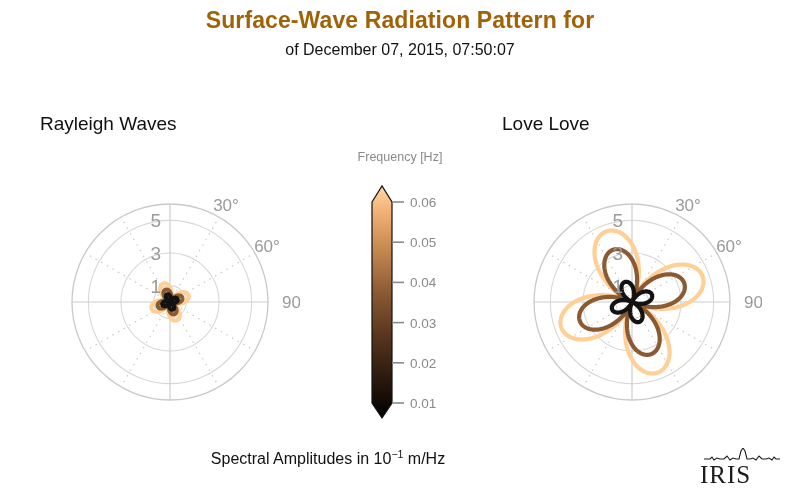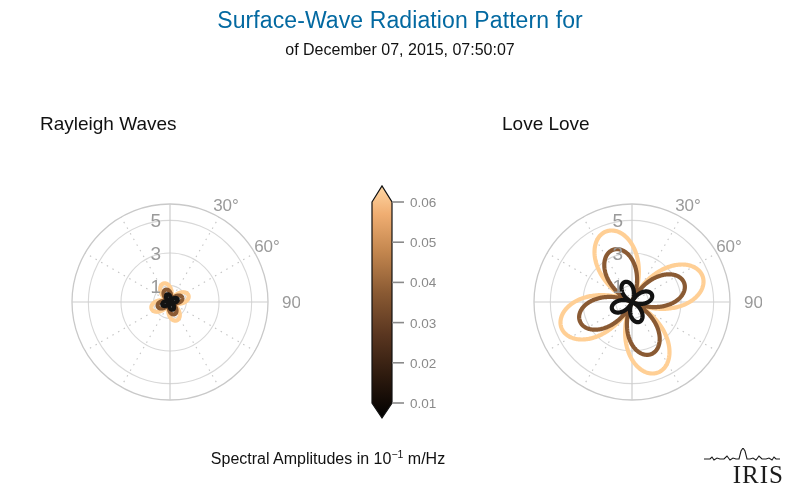--- a/index.html
+++ b/index.html
@@ -8,21 +8,21 @@
     background:#ffffff;
     font-family:"Liberation Sans", sans-serif;
     position:relative;
     overflow:hidden;
     color:#000;
   }
   .title-block{
     position:absolute;left:0;top:6px;width:800px;text-align:center;
   }
   .title-line{
-    font-size:23px;line-height:29px;color:#0369a1;letter-spacing:.1px;
+    font-size:23px;line-height:29px;color:#a16207;letter-spacing:.1px;font-weight:bold;
   }
   .subtitle{
     font-size:16px;line-height:22px;color:#111;margin-top:4px;
   }
   .panel-title{
     position:absolute;font-size:19px;color:#111;text-align:left;width:260px;
   }
   #rayleigh-title{left:40px;top:113px;}
   #love-title{left:502px;top:113px;}
 
@@ -39,21 +39,21 @@
   .cb-wrap svg{position:absolute;left:0;top:0;}
 
   .footer-caption{
     position:absolute;left:0;top:448px;width:656px;text-align:center;
     font-size:16px;color:#111;
   }
   .footer-caption sup{font-size:10.5px;vertical-align:super;}
 
   .iris-logo{position:absolute;left:700px;top:448px;width:84px;height:42px;}
   .iris-text{
-    position:absolute;left:0;top:14px;width:84px;text-align:right;
+    position:absolute;left:0;top:14px;width:84px;text-align:left;
     font-family:"Liberation Serif", serif;font-size:25px;letter-spacing:1px;
     color:#1c1c1c;line-height:26px;
   }
 </style>
 </head>
 <body>
 
 <div class="title-block">
   <div class="title-line">Surface-Wave Radiation Pattern for</div>
   <div class="subtitle">of December 07, 2015, 07:50:07</div>
@@ -128,20 +128,21 @@
         <text x="121" y="88" text-anchor="end" font-size="19" font-family="&quot;Liberation Sans&quot;, sans-serif" fill="#9a9a9a">3</text>
         <text x="121" y="55.33333333333333" text-anchor="end" font-size="19" font-family="&quot;Liberation Sans&quot;, sans-serif" fill="#9a9a9a">5</text>
         <text x="186" y="39.005154776142874" text-anchor="middle" font-size="17" font-family="&quot;Liberation Sans&quot;, sans-serif" fill="#9a9a9a">30°</text>
         <text x="226.99484522385714" y="80" text-anchor="middle" font-size="17" font-family="&quot;Liberation Sans&quot;, sans-serif" fill="#9a9a9a">60°</text>
         <text x="242" y="136" text-anchor="start" font-size="17" font-family="&quot;Liberation Sans&quot;, sans-serif" fill="#9a9a9a">90°</text>
       </g>
   </svg>
 </div>
 
 <div class="cb-wrap">
+  <div class="cb-title">Frequency [Hz]</div>
   <svg width="140" height="270" viewBox="0 0 140 270">
     <defs>
       <linearGradient id="copperGrad" x1="0" y1="1" x2="0" y2="0">
         <stop offset="0" stop-color="#000000"></stop>
         <stop offset="0.18" stop-color="#2d1a0e"></stop>
         <stop offset="0.36" stop-color="#5a3620"></stop>
         <stop offset="0.54" stop-color="#8a5a33"></stop>
         <stop offset="0.72" stop-color="#c4874f"></stop>
         <stop offset="0.88" stop-color="#f0ae72"></stop>
         <stop offset="1" stop-color="#ffd7a4"></stop>

